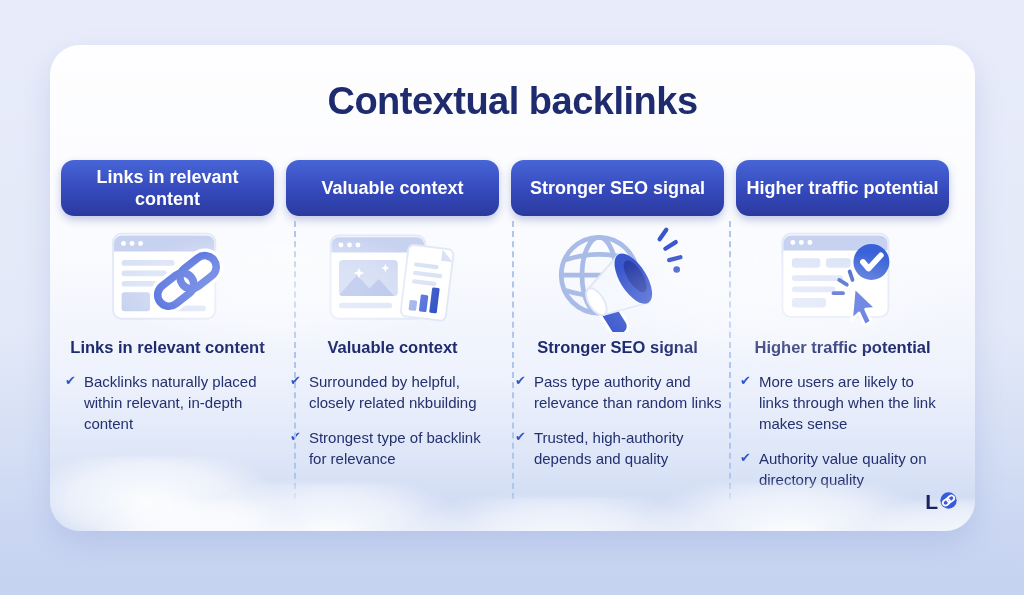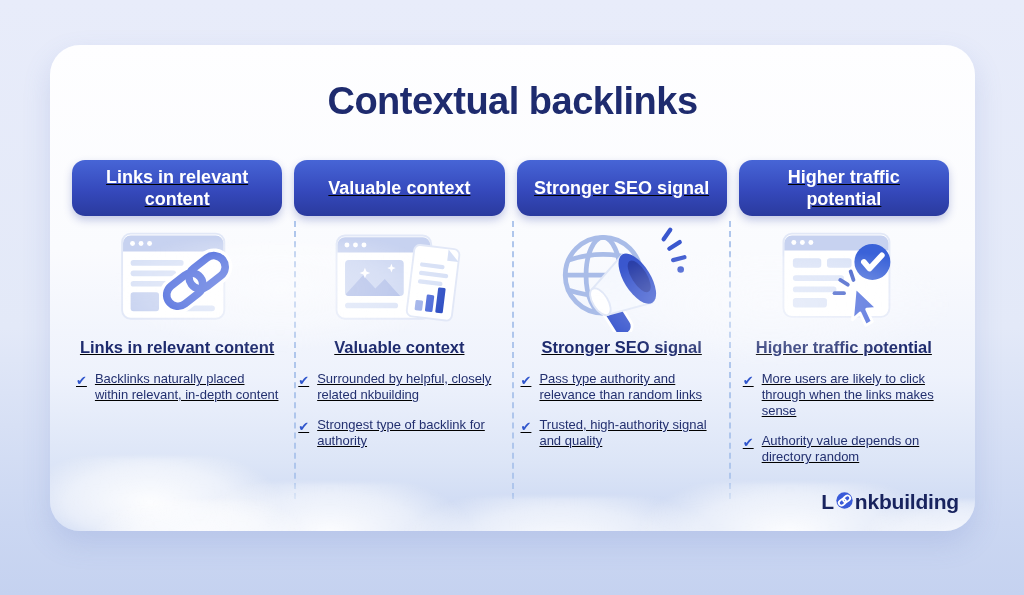--- a/index.html
+++ b/index.html
@@ -24,34 +24,34 @@
   .c5{left:810px;top:455px;width:200px;height:100px;}
   .c6{left:40px;top:455px;width:220px;height:100px;}
   .c7{left:60px;top:195px;width:340px;height:110px;opacity:.5;}
   .c8{left:540px;top:210px;width:360px;height:110px;opacity:.45;}
   .page-title{
     margin:34px 0 0;text-align:center;font-size:38px;line-height:44px;
     font-weight:800;color:#1E2B6E;letter-spacing:-.5px;position:relative;
   }
   .grid{
     position:relative;display:grid;grid-template-columns:repeat(4,1fr);
-    column-gap:12px;padding:0 26px 0 22px;margin-top:37px;text-decoration:underline;
+    column-gap:12px;padding:0 26px 0 11px;margin-top:37px;
   }
   .pill{
     height:56px;border-radius:13px;display:flex;align-items:center;justify-content:center;
     text-align:center;padding:0 10px;color:#FFFFFF;font-size:18px;line-height:22px;font-weight:600;
     background:linear-gradient(180deg,#4765D6 0%,#3549BC 55%,#2A3A9E 100%);
     box-shadow:0 4px 9px rgba(47,66,160,.28);
   }
   .icon-box{height:112px;margin-top:7px;display:flex;align-items:center;justify-content:center;}
   .col-title{margin-top:3px;text-align:center;font-size:16.5px;font-weight:700;color:#1E2B6E;}
   .bullets{list-style:none;margin:14px 0 0;padding:0 2px 0 4px;}
   .bullets li{display:flex;gap:8px;margin-bottom:14px;}
   .check{color:#2F55CC;font-size:13px;line-height:20px;flex:0 0 auto;font-weight:700;}
-  .btxt{color:#23306F;font-size:13px;line-height:16px;font-weight:500;}
+  .btxt{color:#23306F;font-size:15px;line-height:21px;font-weight:500;}
   .divider{position:absolute;top:176px;width:0;height:278px;border-left:2px dashed #AFC6EC;}
   .d1{left:244px;} .d2{left:462px;} .d3{left:679px;}
   .logo{
     position:absolute;right:16px;bottom:16px;display:flex;align-items:center;
     font-size:21px;font-weight:800;color:#18235E;letter-spacing:-.2px;
   }
   .logo svg{margin:2px 1px 0;}
 </style>
 </head>
 <body>
@@ -132,21 +132,21 @@
         </svg>
       </div>
       <div class="col-title">Valuable context</div>
       <ul class="bullets">
         <li>
           <span class="check">✔</span>
           <span class="btxt">Surrounded by helpful, closely related nkbuilding</span>
         </li>
         <li>
           <span class="check">✔</span>
-          <span class="btxt">Strongest type of backlink for authority</span>
+          <span class="btxt">Strongest type of backlink for relevance</span>
         </li>
       </ul>
     </section>
 
     <section>
       <div class="icon-box">
         <svg viewBox="0 0 160 112" width="152" height="106">
           <g stroke="#A9BCE8" stroke-width="5" fill="none">
             <circle cx="60" cy="52" r="40"></circle>
             <ellipse cx="60" cy="52" rx="18" ry="40"></ellipse>
@@ -170,21 +170,21 @@
         </svg>
       </div>
       <div class="col-title">Stronger SEO signal</div>
       <ul class="bullets">
         <li>
           <span class="check">✔</span>
           <span class="btxt">Pass type authority and relevance than random links</span>
         </li>
         <li>
           <span class="check">✔</span>
-          <span class="btxt">Trusted, high-authority signal and quality</span>
+          <span class="btxt">Trusted, high-authority depends and quality</span>
         </li>
       </ul>
     </section>
 
     <section>
       <div class="icon-box">
         <svg viewBox="0 0 160 112" width="152" height="106">
           <rect x="16" y="8" width="112" height="88" rx="9" fill="#FFFFFF" stroke="#E2E8F7" stroke-width="2"></rect>
           <path d="M17,18 a8,8 0 0 1 8,-8 h94 a8,8 0 0 1 8,8 v8 h-110 z" fill="#C7D2F0"></path>
           <circle cx="27" cy="17.5" r="2.6" fill="#fff"></circle>
@@ -202,25 +202,25 @@
             <path d="M90,57 l-3,-9"></path>
             <path d="M80,71 l-10,0"></path>
           </g>
           <path d="M92,65 L115,87 L104,88 L110,101 L103,105 L97,92 L89,99 Z" fill="#3A5CD8" stroke="#FFFFFF" stroke-width="3" stroke-linejoin="round"></path>
         </svg>
       </div>
       <div class="col-title">Higher traffic potential</div>
       <ul class="bullets">
         <li>
           <span class="check">✔</span>
-          <span class="btxt">More users are likely to click through when the links makes sense</span>
-        </li>
-        <li>
-          <span class="check">✔</span>
-          <span class="btxt">Authority value depends on directory random</span>
+          <span class="btxt">More users are likely to links through when the link makes sense</span>
+        </li>
+        <li>
+          <span class="check">✔</span>
+          <span class="btxt">Authority value quality on directory quality</span>
         </li>
       </ul>
     </section>
   </div>
 
   <div class="divider d1"></div>
   <div class="divider d2"></div>
   <div class="divider d3"></div>
 
   <div class="cloud c7"></div>
@@ -236,16 +236,15 @@
     <span>L</span>
     <span>
       <svg width="19" height="19" viewBox="0 0 20 20">
         <circle cx="10" cy="10" r="8.6" fill="#3A5BD9"></circle>
         <g transform="rotate(-38 10 10)">
           <rect x="3.2" y="7.2" width="8" height="5.6" rx="2.8" fill="none" stroke="#FFFFFF" stroke-width="1.9"></rect>
           <rect x="8.8" y="7.2" width="8" height="5.6" rx="2.8" fill="none" stroke="#FFFFFF" stroke-width="1.9"></rect>
         </g>
       </svg>
     </span>
-    <span>nkbuilding</span>
   </div>
 
 </div>
 
 </body></html>

